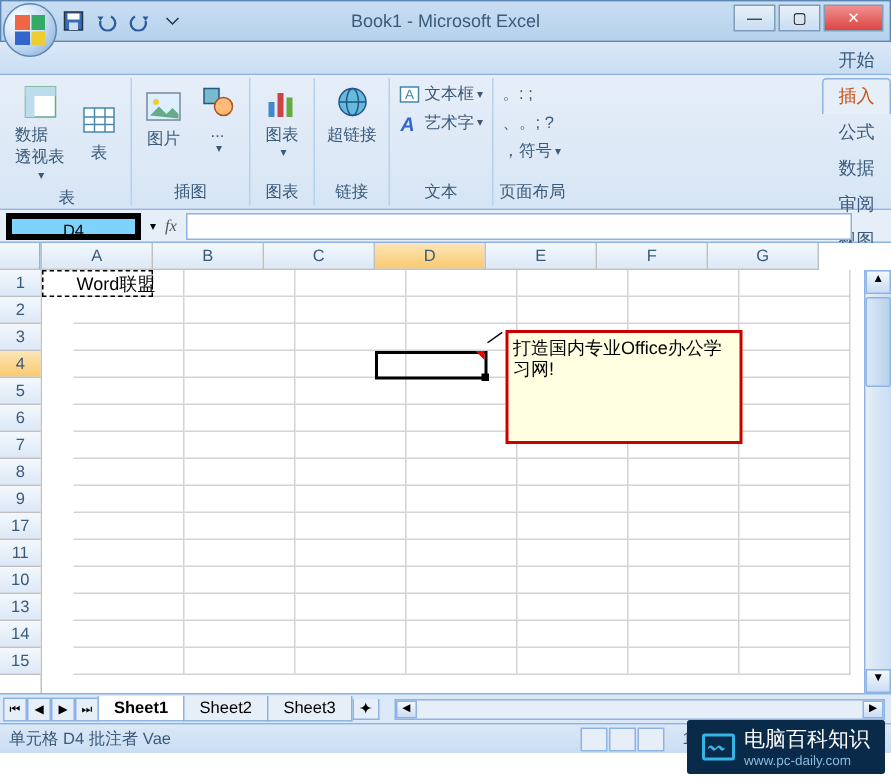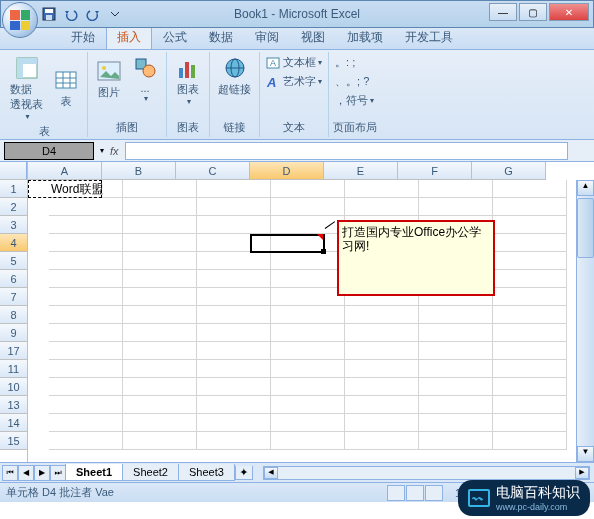--- a/index.html
+++ b/index.html
@@ -12,40 +12,40 @@
 .title-text { position: absolute; left: 50%; transform: translateX(-50%); font-size: 12px; color: #3b5a7a; }
 .win-controls { position: absolute; right: 4px; top: 2px; display: flex; }
 .win-btn { width: 28px; height: 18px; border: 1px solid #7f9db9; margin-left: 2px; display: flex; align-items: center; justify-content: center; font-size: 10px; background: linear-gradient(#e8f0f8, #c9ddf3); cursor: pointer; }
 .win-btn.close { background: linear-gradient(#f09090, #d44); color: #fff; width: 40px; }
 
 .office-btn { position: absolute; left: 2px; top: 2px; width: 36px; height: 36px; border-radius: 50%; background: radial-gradient(circle at 30% 30%, #fff, #c9ddf3, #7aa6d3); border: 1px solid #5b86b4; z-index: 10; cursor: pointer; display: flex; align-items: center; justify-content: center; }
 .office-logo { width: 20px; height: 20px; display: grid; grid-template-columns: 1fr 1fr; grid-template-rows: 1fr 1fr; gap: 1px; }
 .office-logo div:nth-child(1){background:#e64;} .office-logo div:nth-child(2){background:#3a6;} .office-logo div:nth-child(3){background:#36c;} .office-logo div:nth-child(4){background:#ec3;}
 
 
-.tabs { height: 22px; background: linear-gradient(#dbe8f7, #c9ddf3); display: flex; align-items: flex-end; padding-left: 60px; border-bottom: 1px solid #8db2e3; }
+.tabs { height: 22px; background: linear-gradient(#dbe8f7, #c9ddf3); display: flex; align-items: flex-end; padding-left: 32px; border-bottom: 1px solid #8db2e3; flex-direction: column; }
 .tab { padding: 3px 10px; font-size: 12px; color: #3b5a7a; cursor: pointer; border: 1px solid transparent; border-bottom: none; }
 .tab.active { background: #e6eef8; border-color: #8db2e3; border-radius: 3px 3px 0 0; color: #c85010; }
 
 
 .ribbon { height: 90px; background: linear-gradient(#e6eef8, #d6e5f5); border-bottom: 1px solid #8db2e3; display: flex; padding: 2px; }
 .ribbon-group { border-right: 1px solid #b5d2eb; padding: 2px 4px; display: flex; flex-direction: column; justify-content: space-between; position: relative; }
 .ribbon-group-label { font-size: 11px; color: #3b5a7a; text-align: center; padding-top: 1px; }
 .ribbon-btns { display: flex; gap: 2px; }
 .ribbon-btn { display: flex; flex-direction: column; align-items: center; justify-content: center; padding: 2px 4px; cursor: pointer; font-size: 11px; color: #3b5a7a; min-width: 34px; }
 .ribbon-icon { width: 24px; height: 24px; margin-bottom: 2px; }
 .ribbon-small-btn { display: flex; align-items: center; font-size: 11px; color: #3b5a7a; padding: 1px 2px; cursor: pointer; }
 .ribbon-small-icon { width: 14px; height: 14px; margin-right: 3px; }
 .symbol-col { display: flex; flex-direction: column; gap: 2px; }
 .chev { font-size: 8px; margin-left: 2px; }
 
 
 .formula-bar { height: 22px; background: #e6eef8; border-bottom: 1px solid #8db2e3; display: flex; align-items: center; }
-.namebox { width: 90px; height: 18px; background: #a3a3a3; border: 1px solid #000000; margin: 0 4px; font-size: 11px; text-align: center; line-height: 16px; }
-.fx-label { font-size: 11px; font-style: italic; color: #555; padding: 0 6px; }
+.namebox { width: 90px; height: 18px; background: #7dd3fc; border: 4px solid #000000; margin: 0 4px; font-size: 11px; text-align: center; line-height: 16px; }
+.fx-label { font-size: 11px; font-style: italic; color: #555; padding: 0 6px; font-family: Liberation Serif, serif; }
 .formula-input { flex: 1; height: 18px; background: #fff; border: 1px solid #8db2e3; margin-right: 26px; }
 
 
 .grid-area { height: 300px; display: flex; position: relative; background: #fff; }
 .row-headers { width: 28px; border-right: 1px solid #c0c0c0; }
 .row-hdr, .col-hdr, .corner { background: linear-gradient(#f4f8fc, #dbe8f7); border-bottom: 1px solid #c0c0c0; font-size: 11px; text-align: center; color: #3b5a7a; }
 .corner { height: 18px; border-right: 1px solid #8db2e3; }
 .col-headers { height: 18px; display: flex; }
 .col-hdr { width: 74px; border-right: 1px solid #c0c0c0; line-height: 18px; }
 .col-hdr.active { background: linear-gradient(#fde6b8, #f9c96f); }
@@ -79,21 +79,21 @@
 .hscroll-btn { position: absolute; width: 14px; height: 12px; background: linear-gradient(#f4f8fc,#c9ddf3); border: 1px solid #8db2e3; top: 0; font-size: 7px; text-align: center; cursor: pointer; }
 
 
 .statusbar { height: 20px; background: linear-gradient(#dbe8f7,#c9ddf3); display: flex; align-items: center; padding: 0 6px; font-size: 11px; color: #3b5a7a; border-top: 1px solid #8db2e3; }
 .zoom { margin-left: auto; display: flex; align-items: center; gap: 4px; }
 .zoom-slider { width: 80px; height: 4px; background: #8db2e3; position: relative; }
 .zoom-thumb { position: absolute; left: 38px; top: -4px; width: 6px; height: 12px; background: #e6eef8; border: 1px solid #5b86b4; }
 .view-btns { display: flex; gap: 1px; margin-right: 8px; }
 .view-btn { width: 18px; height: 16px; border: 1px solid #8db2e3; background: #e6eef8; cursor: pointer; }
 
-.watermark { position: absolute; right: 4px; bottom: 3px; background: #0a2a4a; color: #fff; font-size: 14px; padding: 4px 10px; display: flex; align-items: center; gap: 6px; border-radius: 14px; z-index: 50; }
+.watermark { position: absolute; right: 4px; bottom: 3px; background: #0a2a4a; color: #fff; font-size: 14px; padding: 4px 10px; display: flex; align-items: center; gap: 6px; border-radius: 2px; z-index: 50; }
 .watermark-icon { width: 22px; height: 18px; border: 2px solid #35b5e5; border-radius: 2px; position: relative; }
 .watermark-icon::after { content: "〰"; color: #35b5e5; position: absolute; left: 2px; top: -2px; font-size: 11px; }
 
 svg { display: block; }
 </style>
 </head>
 <body>
 
 <div class="titlebar">
   <div class="qat">

